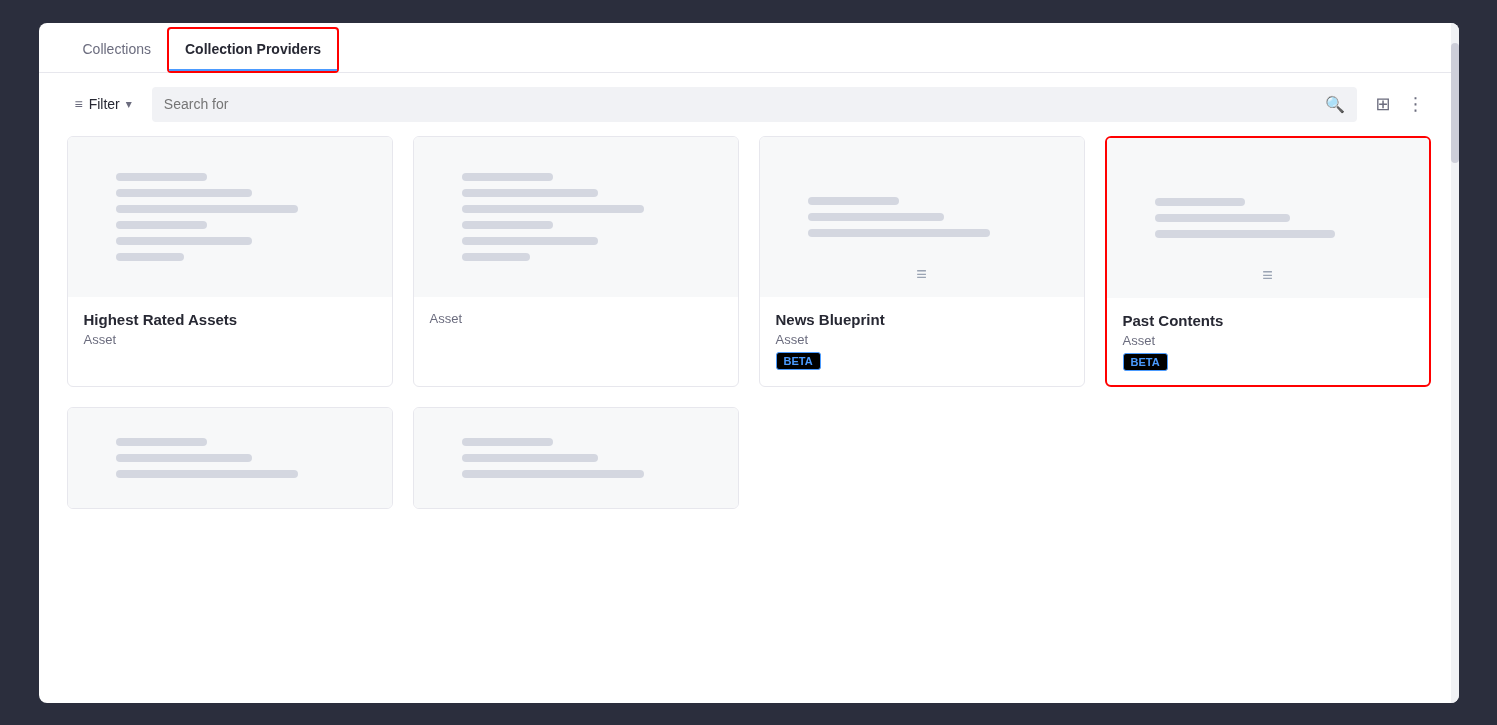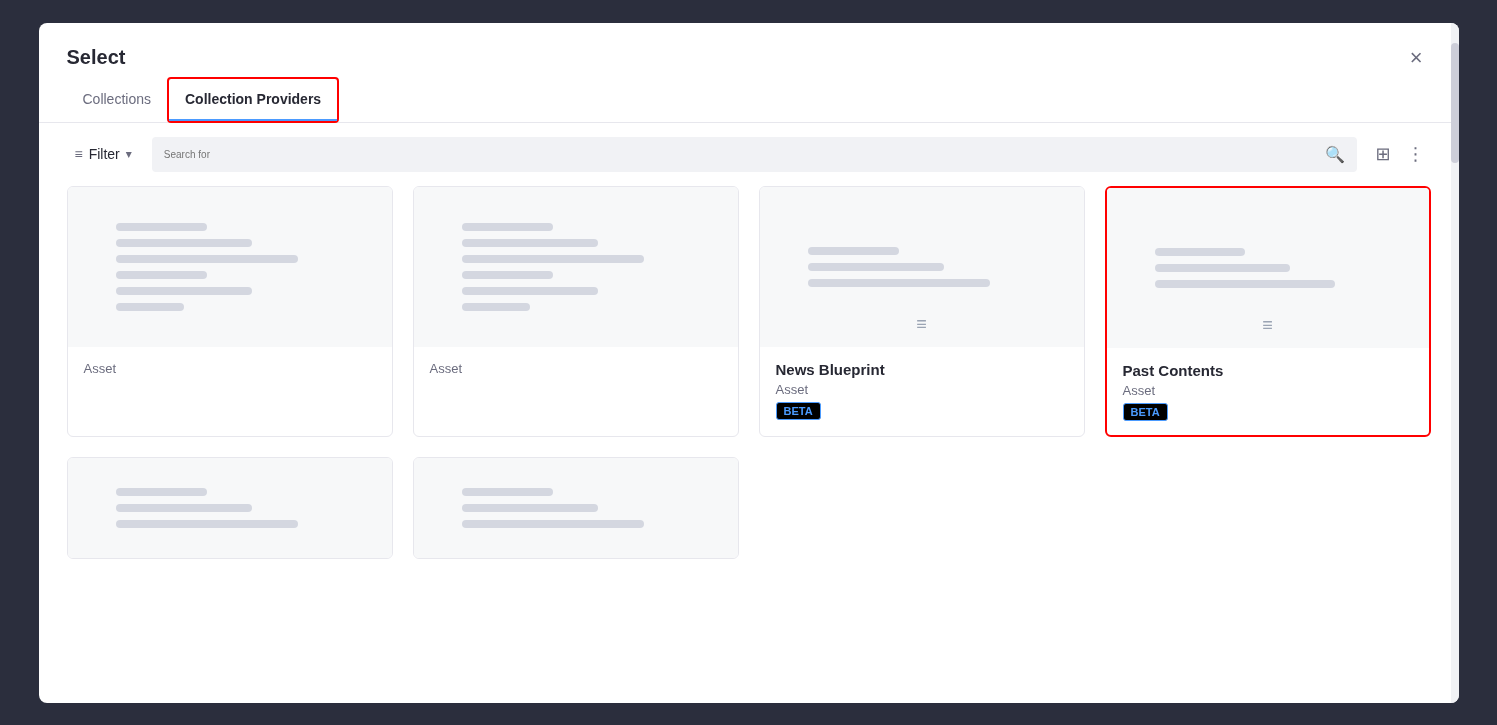--- a/index.html
+++ b/index.html
@@ -97,21 +97,21 @@
       background: #f1f2f5;
       border-radius: 4px;
       padding: 8px 12px;
       gap: 8px;
     }
     .search-input {
       flex: 1;
       background: none;
       border: none;
       outline: none;
-      font-size: 10px;
+      font-size: 14px;
       color: #6b6c7e;
     }
     .search-icon-btn {
       background: none;
       border: none;
       cursor: pointer;
       color: #6b6c7e;
       font-size: 16px;
       padding: 0;
     }
@@ -259,24 +259,20 @@
 </head>
 <body>
 
 <div class="modal-overlay">
   <div class="modal">
 
     <div class="scrollbar-track">
       <div class="scrollbar-thumb"></div>
     </div>
 
-    <div class="modal-header">
-      <span class="modal-title">Select</span>
-      <button class="close-btn">×</button>
-    </div>
 
     <div class="tabs-row">
       <div class="tab">Collections</div>
       <div style="border: 2px solid red; border-radius: 4px; margin-bottom: -1px;">
         <div class="tab active" style="border-bottom: 2px solid #4b9bff; margin-bottom: 0;">Collection Providers</div>
       </div>
     </div>
 
     <div class="toolbar">
       <button class="filter-btn">
@@ -309,20 +305,21 @@
             <div class="skeleton-lines">
               <div class="skeleton-line short"></div>
               <div class="skeleton-line medium"></div>
               <div class="skeleton-line long"></div>
               <div class="skeleton-line short"></div>
               <div class="skeleton-line medium"></div>
               <div class="skeleton-line xshort"></div>
             </div>
           </div>
           <div class="card-body">
+            <div class="card-title">Highest Rated Assets</div>
             <div class="card-subtitle">Asset</div>
           </div>
         </div>
 
         <div class="card">
           <div class="card-preview">
             <div class="skeleton-lines">
               <div class="skeleton-line short"></div>
               <div class="skeleton-line medium"></div>
               <div class="skeleton-line long"></div>

